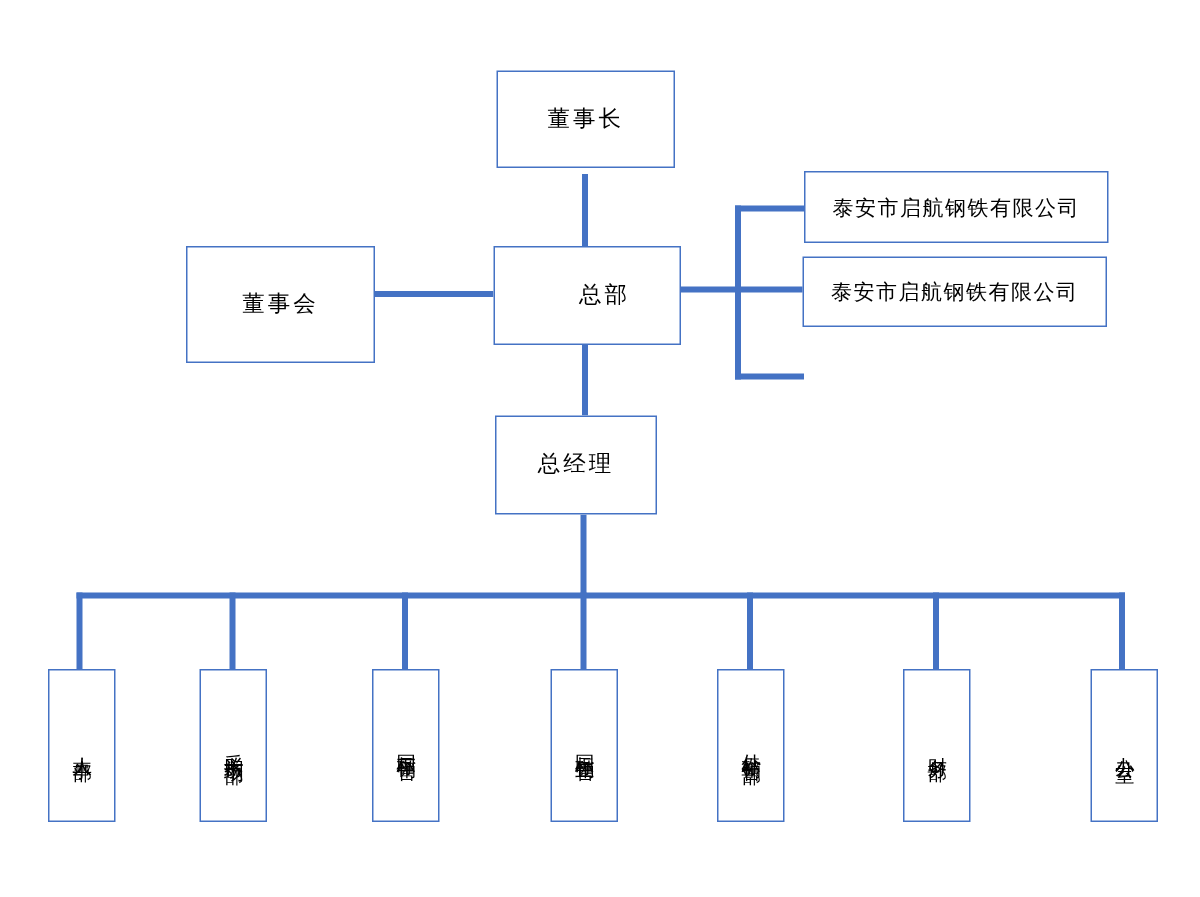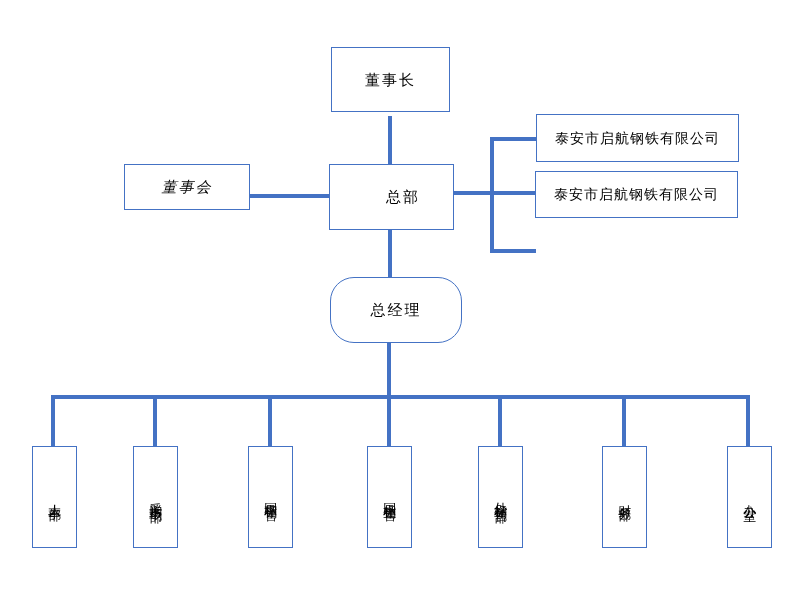--- a/index.html
+++ b/index.html
@@ -43,23 +43,23 @@
   
   .line {
     position: absolute;
     background: #4472c4;
   }
   .hline { height: 4px; }
   .vline { width: 4px; }
 
   
   .chairman        { left: 331px; top: 47px;  width: 119px; height: 65px; }
-  .board           { left: 124px; top: 164px; width: 126px; height: 46px; font-style: italic; }
+  .board           { left: 124px; top: 164px; width: 126px; height: 78px; }
   .headquarters    { left: 329px; top: 164px; width: 125px; height: 66px; padding-left: 23px; }
-  .general-manager { left: 330px; top: 277px; width: 132px; height: 66px; border-radius: 24px; }
+  .general-manager { left: 330px; top: 277px; width: 108px; height: 66px; }
   .company-1 { left: 536px; top: 114px; width: 203px; height: 48px; }
   .company-2 { left: 535px; top: 171px; width: 203px; height: 47px; }
   .company-3 { left: 536px; top: 231px; width: 204px; height: 44px; }
   .dept-1 { left: 32px;  }
   .dept-2 { left: 133px; }
   .dept-3 { left: 248px; }
   .dept-4 { left: 367px; }
   .dept-5 { left: 478px; }
   .dept-6 { left: 602px; }
   .dept-7 { left: 727px; }

